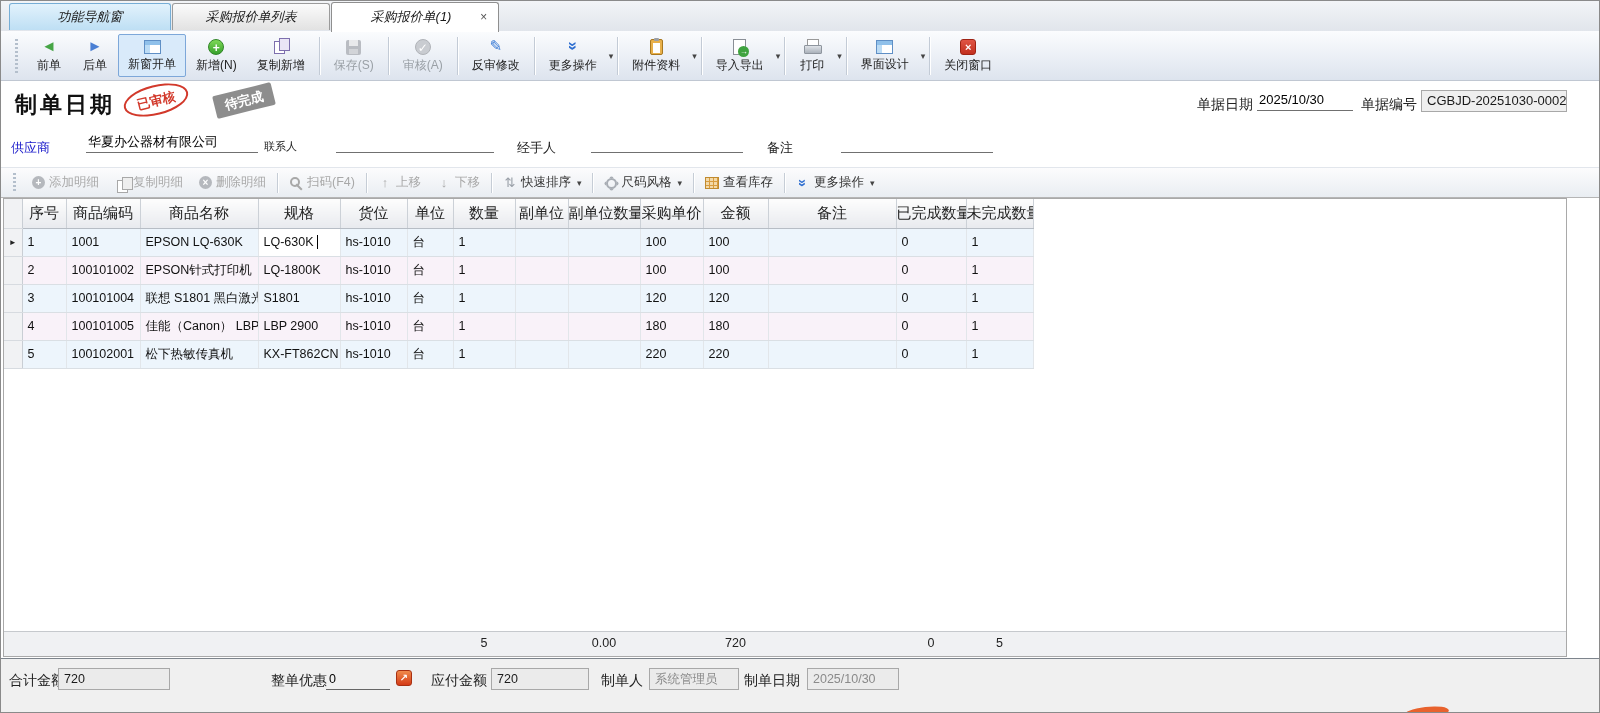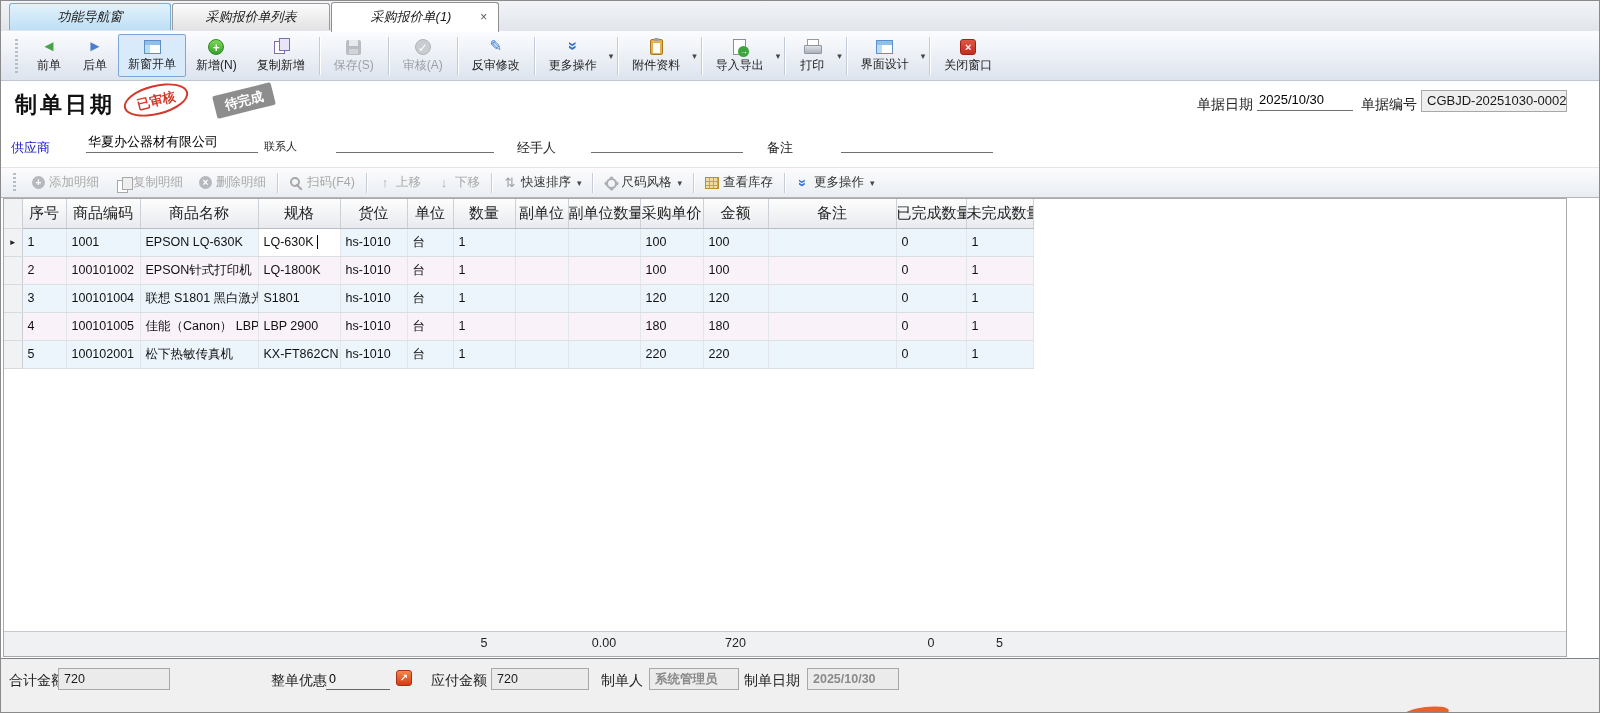--- a/index.html
+++ b/index.html
@@ -146,21 +146,21 @@
   .tot-amount { left:699px; width:65px; }
   .tot-done   { left:892px; width:70px; }
   .tot-undone { left:962px; width:67px; }
 
   
   .footer { position:absolute; left:0; top:657px; width:100%; height:56px;
             background:#f0f0f0; border-top:1px solid #7d848c; }
   .footer .lbl { top:13px; }
   .f-box { position:absolute; top:9px; height:22px; line-height:20px; background:#ebebeb;
            border:1px solid #a8a8a8; font-size:12.5px; padding:0 5px; overflow:hidden; }
-  .f-box.dim { color:#8a8a8a;font-weight:bold; }
+  .f-box.dim { color:#8a8a8a; }
   .f-underline { position:absolute; top:9px; height:22px; border:none; background:transparent;
                  border-bottom:1px solid #666; font-size:12.5px; font-family:inherit;
                  padding:0 3px; outline:none; }
   .discount-btn { position:absolute; left:395px; top:11px; width:16px; height:16px;
                   background:linear-gradient(#f08a4b,#d43b17); border:1px solid #a83012;
                   border-radius:3px; color:#fff; font-size:10px; font-weight:bold;
                   line-height:14px; text-align:center; cursor:pointer; }
   .artifact { position:absolute; left:1402px; top:706px; width:46px; height:12px;
               background:#e8622d; border-radius:50%; transform:rotate(-7deg); }
 </style>

